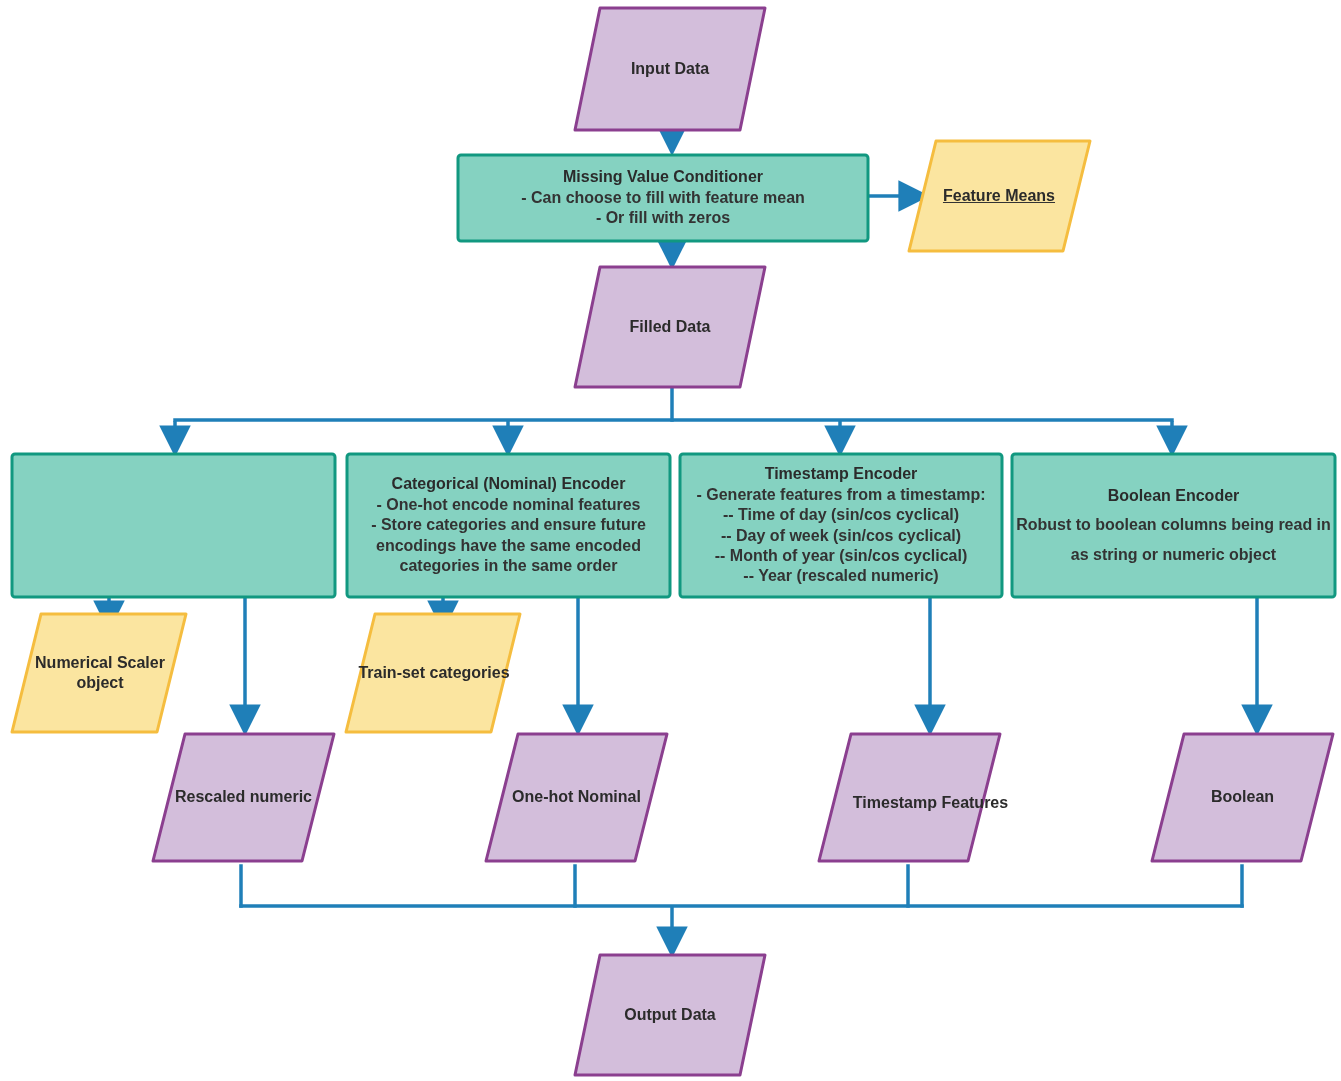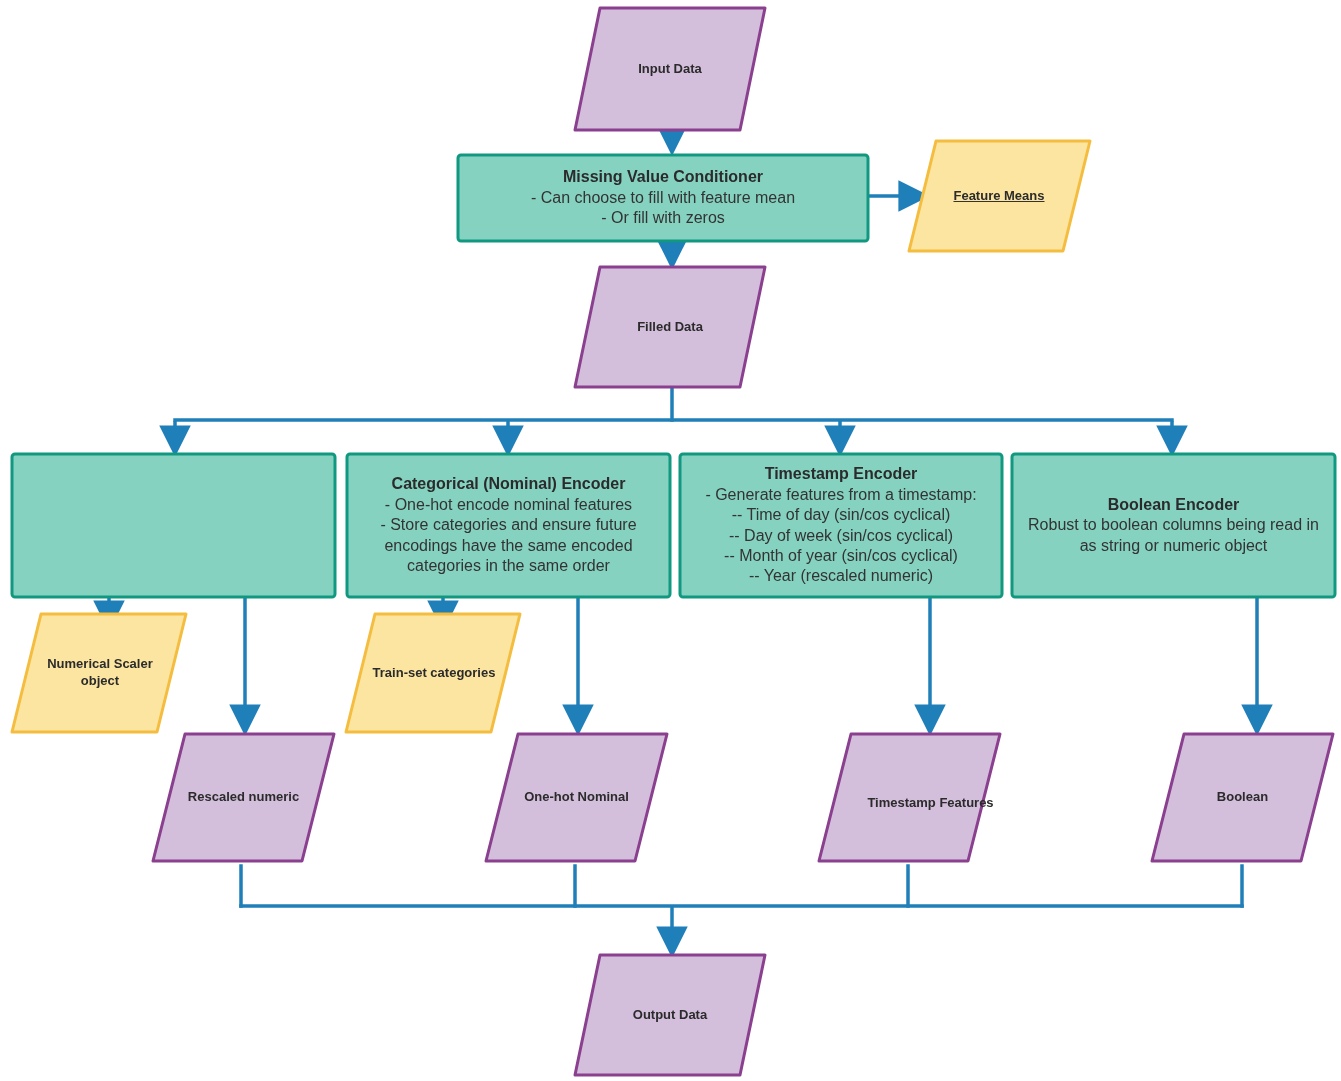--- a/index.html
+++ b/index.html
@@ -34,27 +34,27 @@
     color: #333333;
     pointer-events: none;
     line-height: 1.28;
   }
   .lbl-title {
     font-weight: bold;
     font-size: 16px;
     color: #2b2b2b;
   }
   .lbl-line {
-    font-weight: normal;
+    font-weight: bold;
     font-size: 16px;
     color: #333333;
   }
   .data-label .lbl-title {
     font-weight: bold;
-    font-size: 13px;
+    font-size: 16px;
   }
 </style>
 </head>
 <body>
 
 <div id="canvas">
 
   <svg class="flow" viewBox="0 0 1341 1081" xmlns="http://www.w3.org/2000/svg">
     <defs>
       <marker id="arrow" viewBox="0 0 12 12" refX="9" refY="6" markerWidth="9" markerHeight="9" orient="auto-start-reverse">
@@ -148,21 +148,21 @@
 
   <div class="node-label" style="left:682px; top:454px; width:318px; height:143px;">
     <span class="lbl-title">Timestamp Encoder</span>
     <span class="lbl-line">- Generate features from a timestamp:</span>
     <span class="lbl-line">-- Time of day (sin/cos cyclical)</span>
     <span class="lbl-line">-- Day of week (sin/cos cyclical)</span>
     <span class="lbl-line">-- Month of year (sin/cos cyclical)</span>
     <span class="lbl-line">-- Year  (rescaled numeric)</span>
   </div>
 
-  <div class="node-label" style="left:1014px; top:454px; width:319px; height:143px;">
+  <div class="node-label" style="left:1014px; top:454px; width:319px; height:143px;gap:9px;">
     <span class="lbl-title">Boolean Encoder</span>
     <span class="lbl-line">Robust to boolean columns being read in</span>
     <span class="lbl-line">as string or numeric object</span>
   </div>
 
   <div class="node-label data-label" style="left:14px; top:624px; width:172px; height:98px;">
     <span class="lbl-title">Numerical Scaler</span>
     <span class="lbl-title">object</span>
   </div>
 

